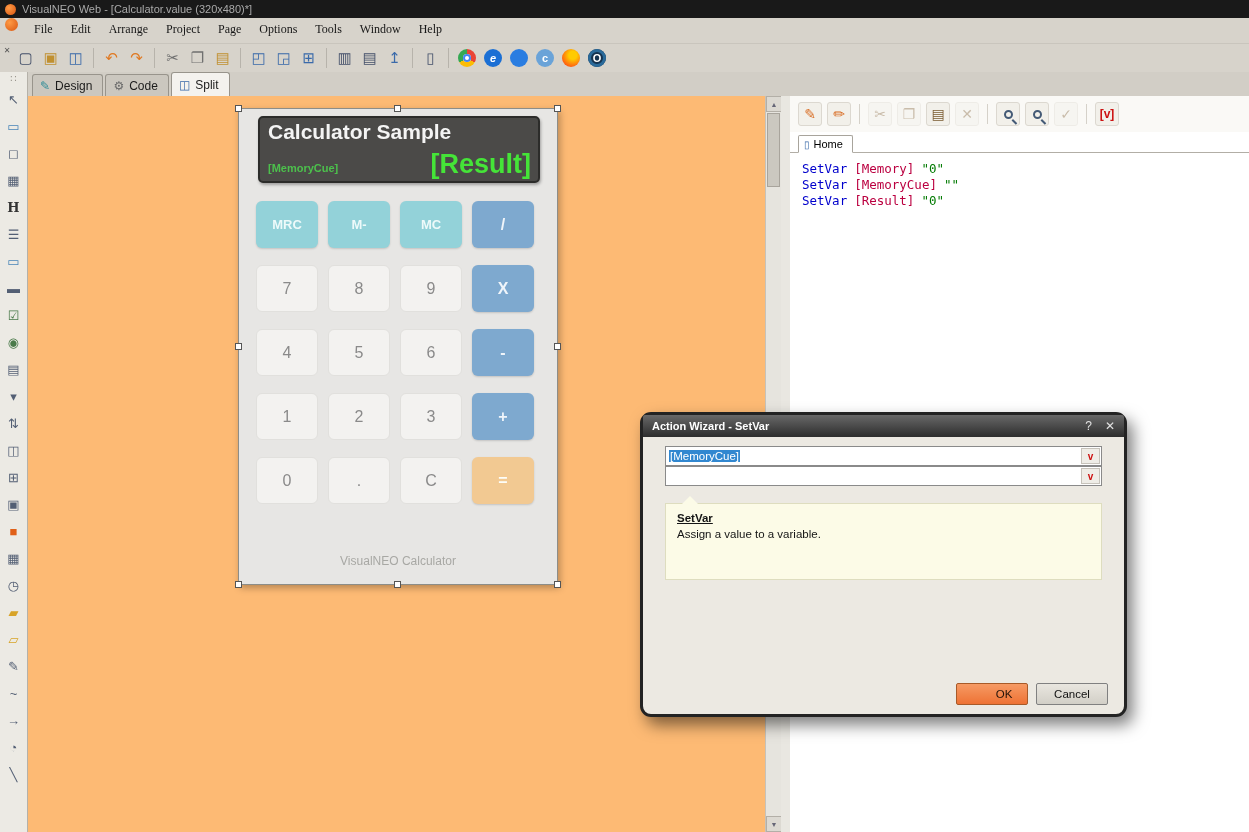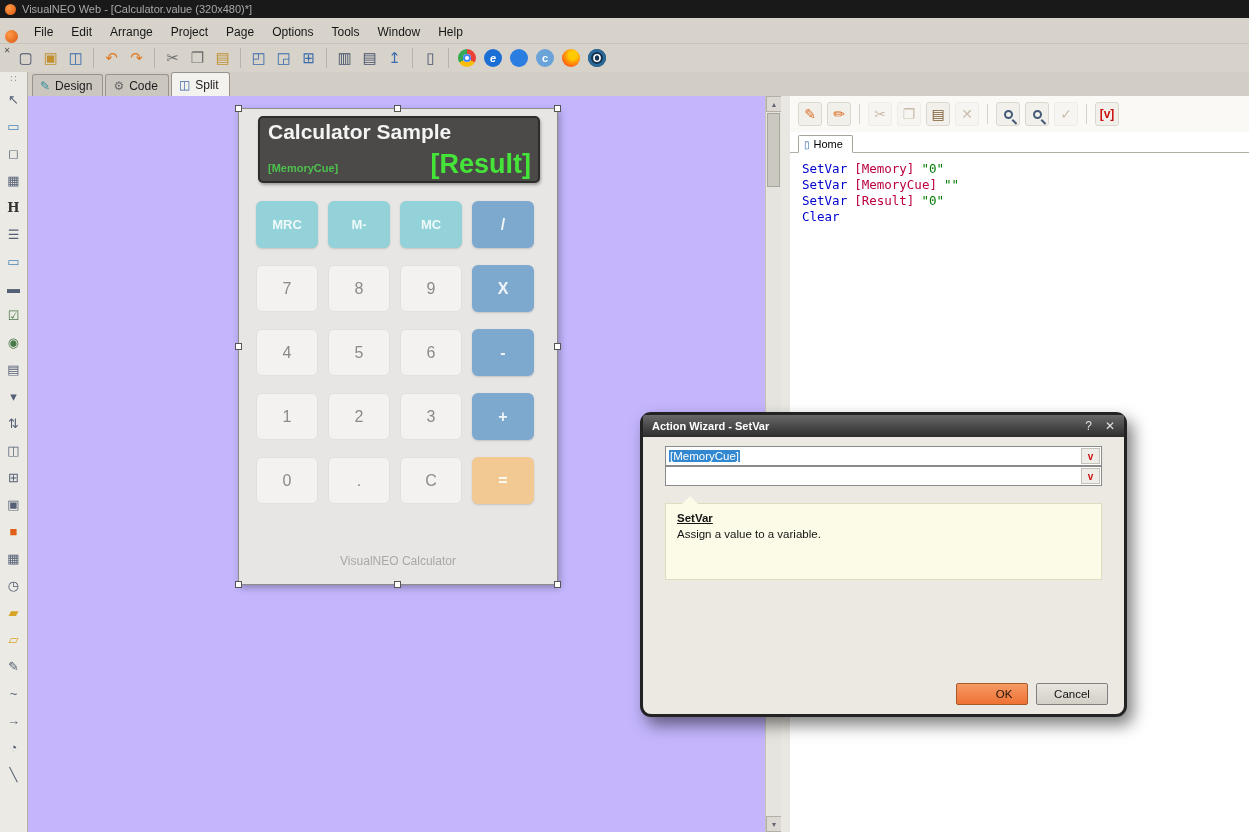--- a/index.html
+++ b/index.html
@@ -3,21 +3,21 @@
 <meta charset="utf-8">
 <style>
   * { margin:0; padding:0; box-sizing:border-box; }
   html,body { width:1249px; height:832px; overflow:hidden; font-family:"Liberation Sans", sans-serif; background:#d5d1c9; position:relative; }
 
   
   #titlebar { position:absolute; left:0; top:0; width:1249px; height:18px; background:#191919; color:#a9a9a9; font-size:11px; display:flex; align-items:center; gap:6px; padding-left:5px; }
   .logo-dot { width:11px; height:11px; border-radius:50%; background:radial-gradient(circle at 35% 35%, #ff9a45, #d85510); flex:0 0 auto; }
 
   
-  #menubar { position:absolute; left:0; top:18px; width:1249px; height:26px; background:#d7d3cb; display:flex; align-items:flex-end; font-size:12px; color:#161616; padding-left:5px; border-bottom:1px solid #c9c5bd; }
+  #menubar { position:absolute; left:0; top:18px; width:1249px; height:26px; background:#d7d3cb; display:flex; align-items:flex-start; font-size:12px; color:#161616; padding-left:5px; border-bottom:1px solid #c9c5bd;font-family:Liberation Serif, serif; }
   .menu-logo { width:13px; height:13px; border-radius:50%; background:radial-gradient(circle at 35% 35%, #ff9a45, #d85510); margin-right:7px; }
   .menu-item { padding:4px 9px; cursor:default; }
 
   
   #toolbar { position:absolute; left:0; top:44px; width:1249px; height:28px; background:#d7d3cb; display:flex; align-items:center; gap:2px; padding-left:2px; }
   .tb-close { font-size:8px; color:#555; width:10px; align-self:flex-start; margin-top:2px; text-align:center; }
   .tb-icon { width:23px; height:23px; display:flex; align-items:center; justify-content:center; font-size:15px; color:#4a5a7a; border-radius:3px; }
   .tb-sep { width:1px; height:20px; background:#b7b3ab; margin:0 4px; }
   .c-orange { color:#e07820; } .c-blue { color:#3a6aaa; } .c-gray { color:#707070; } .c-gold { color:#c09030; } .c-dark { color:#44506a; }
   .browser { width:18px; height:18px; border-radius:50%; display:flex; align-items:center; justify-content:center; color:#fff; font-size:11px; font-weight:bold; margin:0 3px; }
@@ -37,21 +37,21 @@
   .design-g { color:#2a8a96; } .code-g { color:#6a6a6a; } .split-g { color:#3a6aaa; }
 
   
   #leftstrip { position:absolute; left:0; top:72px; width:28px; height:760px; background:#eceae4; border-right:1px solid #b5b1a9; display:flex; flex-direction:column; align-items:center; padding-top:2px; }
   .grip { color:#9a968e; font-size:10px; height:12px; line-height:10px; }
   .ls-icon { width:24px; height:27px; display:flex; align-items:center; justify-content:center; font-size:13px; color:#535f74; cursor:default; }
   .ls-icon.blue { color:#4a86b8; } .ls-icon.orange { color:#e06018; } .ls-icon.gold { color:#d8a428; } .ls-icon.green { color:#4a7a4a; }
   .serif { font-family:"DejaVu Serif", serif; font-weight:bold; color:#333; }
 
   
-  #canvas { position:absolute; left:28px; top:96px; width:737px; height:736px; background:#c4b5fd;padding-left:24px; }
+  #canvas { position:absolute; left:28px; top:96px; width:737px; height:736px; background:#fdba74;padding-left:24px; }
   #page { position:absolute; left:210px; top:12px; width:320px; height:477px; background:#e7e6e4; border:1px solid #8d8d88; box-shadow:2px 3px 7px rgba(0,0,0,.28); }
   .handle { position:absolute; width:7px; height:7px; background:#fff; border:1px solid #555; }
   .h-tl{left:-4px;top:-4px;} .h-tm{left:calc(50% - 4px);top:-4px;} .h-tr{right:-4px;top:-4px;}
   .h-ml{left:-4px;top:calc(50% - 4px);} .h-mr{right:-4px;top:calc(50% - 4px);}
   .h-bl{left:-4px;bottom:-4px;} .h-bm{left:calc(50% - 4px);bottom:-4px;} .h-br{right:-4px;bottom:-4px;}
 
   #calc-header { position:absolute; left:19px; top:7px; width:282px; height:67px; background:#4b4a48; border:2px solid #2c2c2a; border-radius:5px; box-shadow:1px 2px 3px rgba(0,0,0,.3); }
   .calc-title { position:absolute; left:8px; top:2px; color:#f4f4f4; font-weight:bold; font-size:21px; }
   .calc-result { position:absolute; right:7px; bottom:1px; color:#45e438; font-weight:bold; font-size:27px; }
   .calc-cue { position:absolute; left:8px; bottom:7px; color:#4cc04c; font-weight:bold; font-size:11px; }
@@ -293,23 +293,20 @@
   <div id="code-area">
     <div class="code-line">
       <span class="tok-cmd">SetVar</span><span class="tok-arg">[Memory]</span><span class="tok-val">"0"</span>
     </div>
     <div class="code-line">
       <span class="tok-cmd">SetVar</span><span class="tok-arg">[MemoryCue]</span><span class="tok-val">""</span>
     </div>
     <div class="code-line">
       <span class="tok-cmd">SetVar</span><span class="tok-arg">[Result]</span><span class="tok-val">"0"</span>
     </div>
-    <div class="code-line">
-      <span class="tok-cmd">Clear</span><span class="tok-arg"></span><span class="tok-val"></span>
-    </div>
   </div>
 </div>
 
 <div id="dialog">
   <div id="dialog-title">
     <span>Action Wizard - SetVar</span>
     <span class="dt-buttons">
       <span>?</span>
       <span>✕</span>
     </span>

